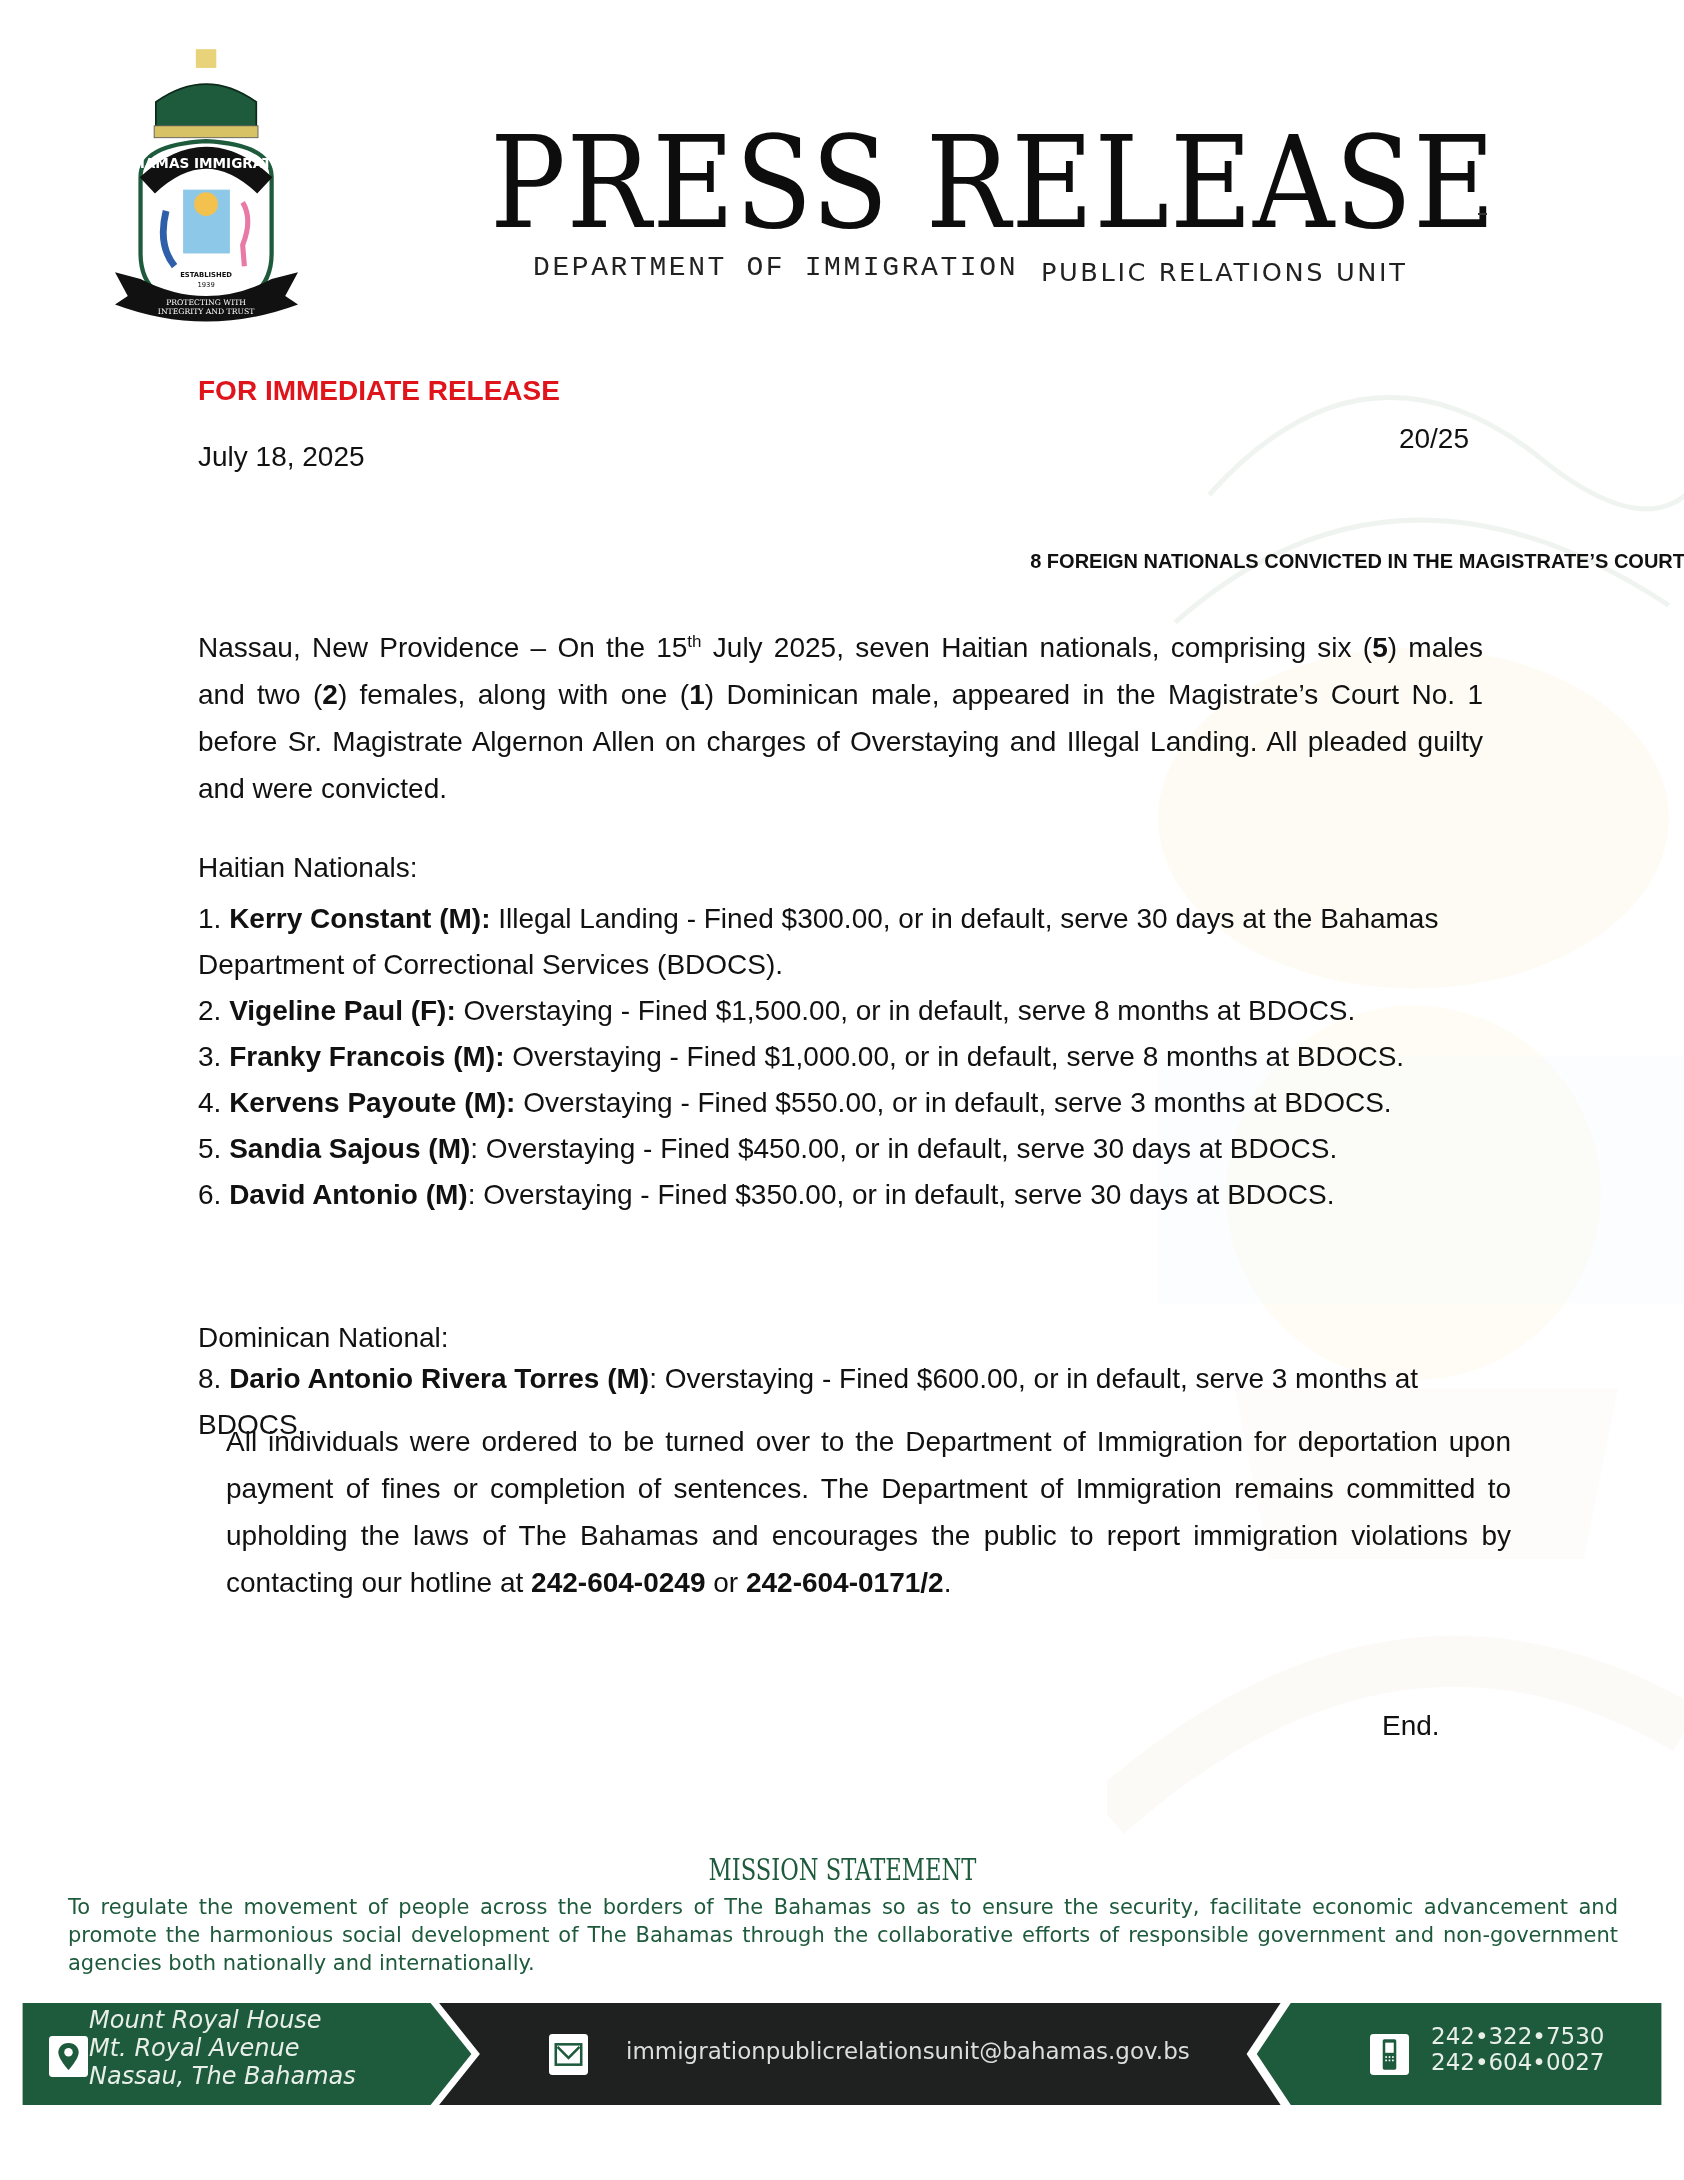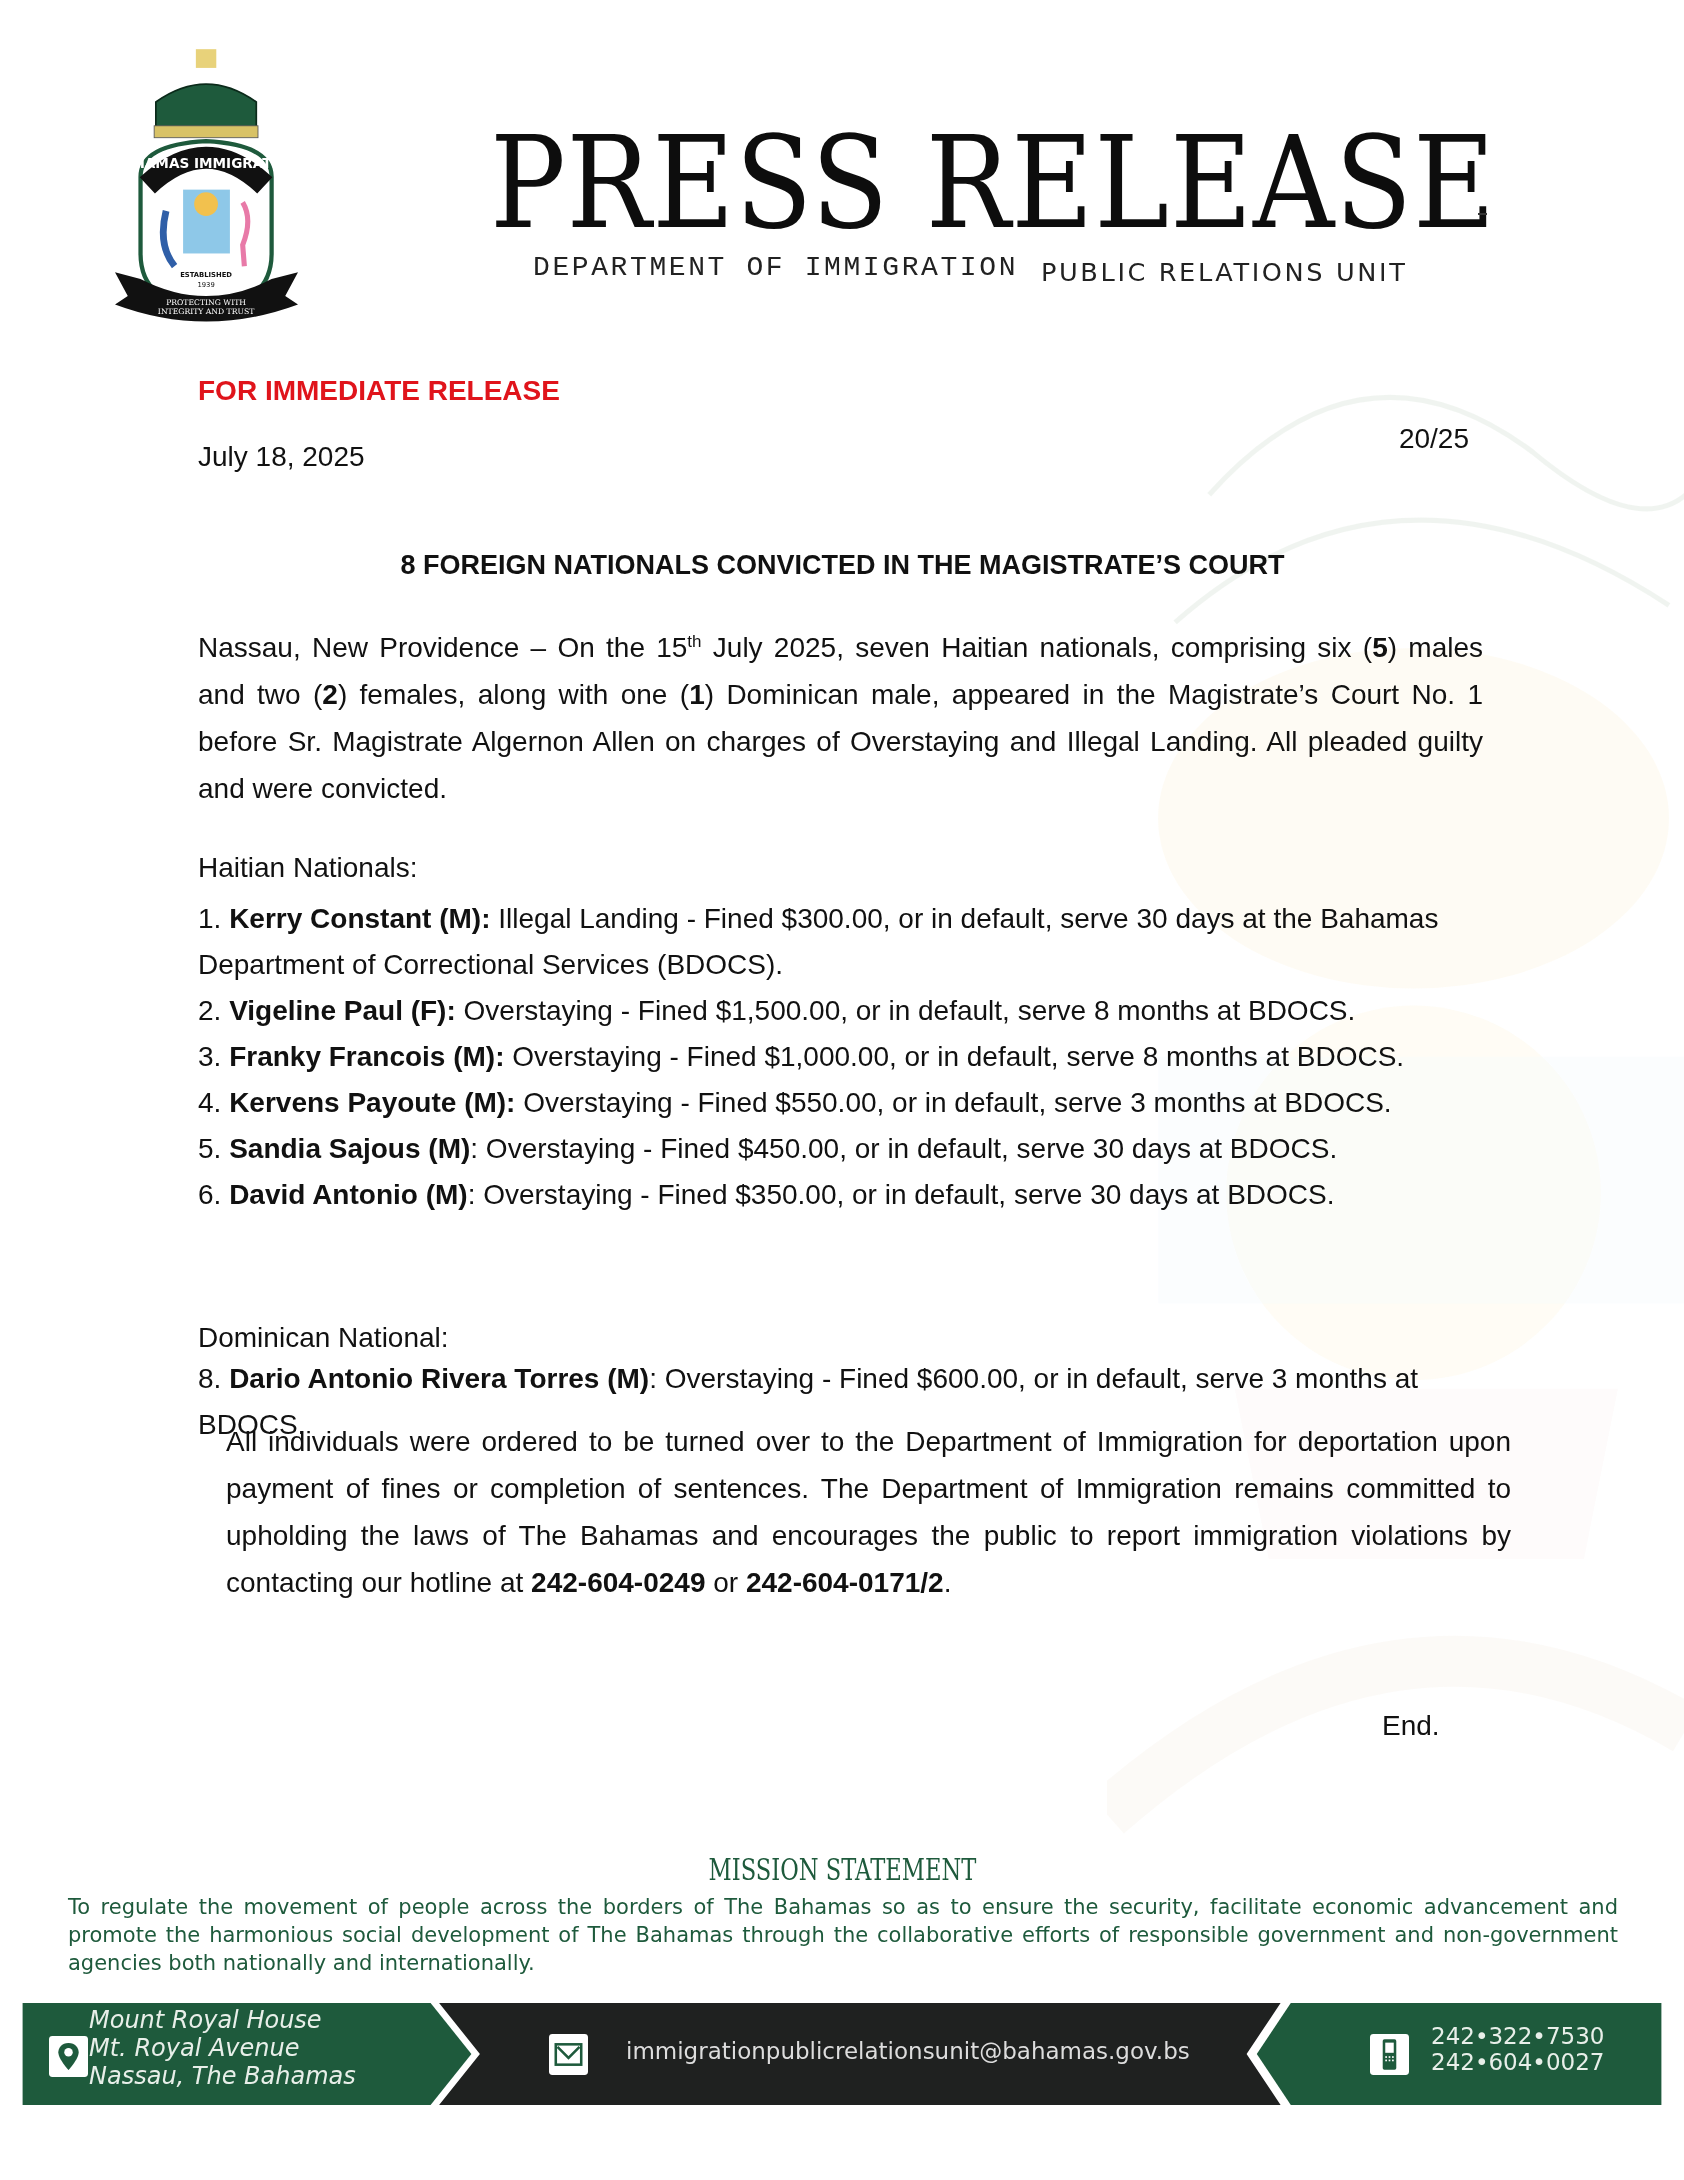--- a/index.html
+++ b/index.html
@@ -13,21 +13,21 @@
   .press-title { position: absolute; left: 490px; top: 119px; font-family: "DejaVu Serif", "Liberation Serif", serif; font-size: 128px; line-height: 1; letter-spacing: 0.9px; color: #0d0d0d; transform: scaleX(0.88); transform-origin: left top; white-space: nowrap; }
   .press-dash { position: absolute; left: 1478px; top: 213px; width: 8.5px; height: 1.7px; background: #333; }
   .dept-line { position: absolute; left: 490px; top: 252px; font-family: Liberation Mono, monospace; font-size: 28px; letter-spacing: 2.6px; color: #222; white-space: nowrap; margin-left: 43px; }
   .unit-line { position: absolute; left: 1041px; top: 257px; font-family: "DejaVu Sans", sans-serif; font-size: 25.6px; letter-spacing: 2.6px; color: #222; white-space: nowrap; }
 
   
   .text-block { position: absolute; left: 198px; width: 1285px; font-family: "Liberation Sans", sans-serif; font-size: 28px; }
   .immediate { top: 375px; color: #e0141b; font-weight: bold; }
   .date { top: 441px; }
   .ref { position: absolute; top: 423px; right: 216px; font-size: 28px; }
-  .headline { position: absolute; top: 550px; left: 0; width: 1685px; text-align: center; font-weight: bold; font-size: 27px; }
+  .headline { position: absolute; top: 550px; left: 0; width: 1685px; text-align: right; font-weight: bold; font-size: 20px; }
 
   .para { line-height: 47px; text-align: justify; }
   .p1 { top: 624px; }
   .haitian-label { top: 852px; }
   .list { top: 896px; line-height: 46px; }
   .dominican-label { top: 1310px; margin-top: 12px; }
   .list2 { top: 1356px; line-height: 46px; }
   .p2 { top: 1418px; margin-left: 28px; }
   .end { position: absolute; top: 1710px; left: 1382px; font-size: 28px; }
 

